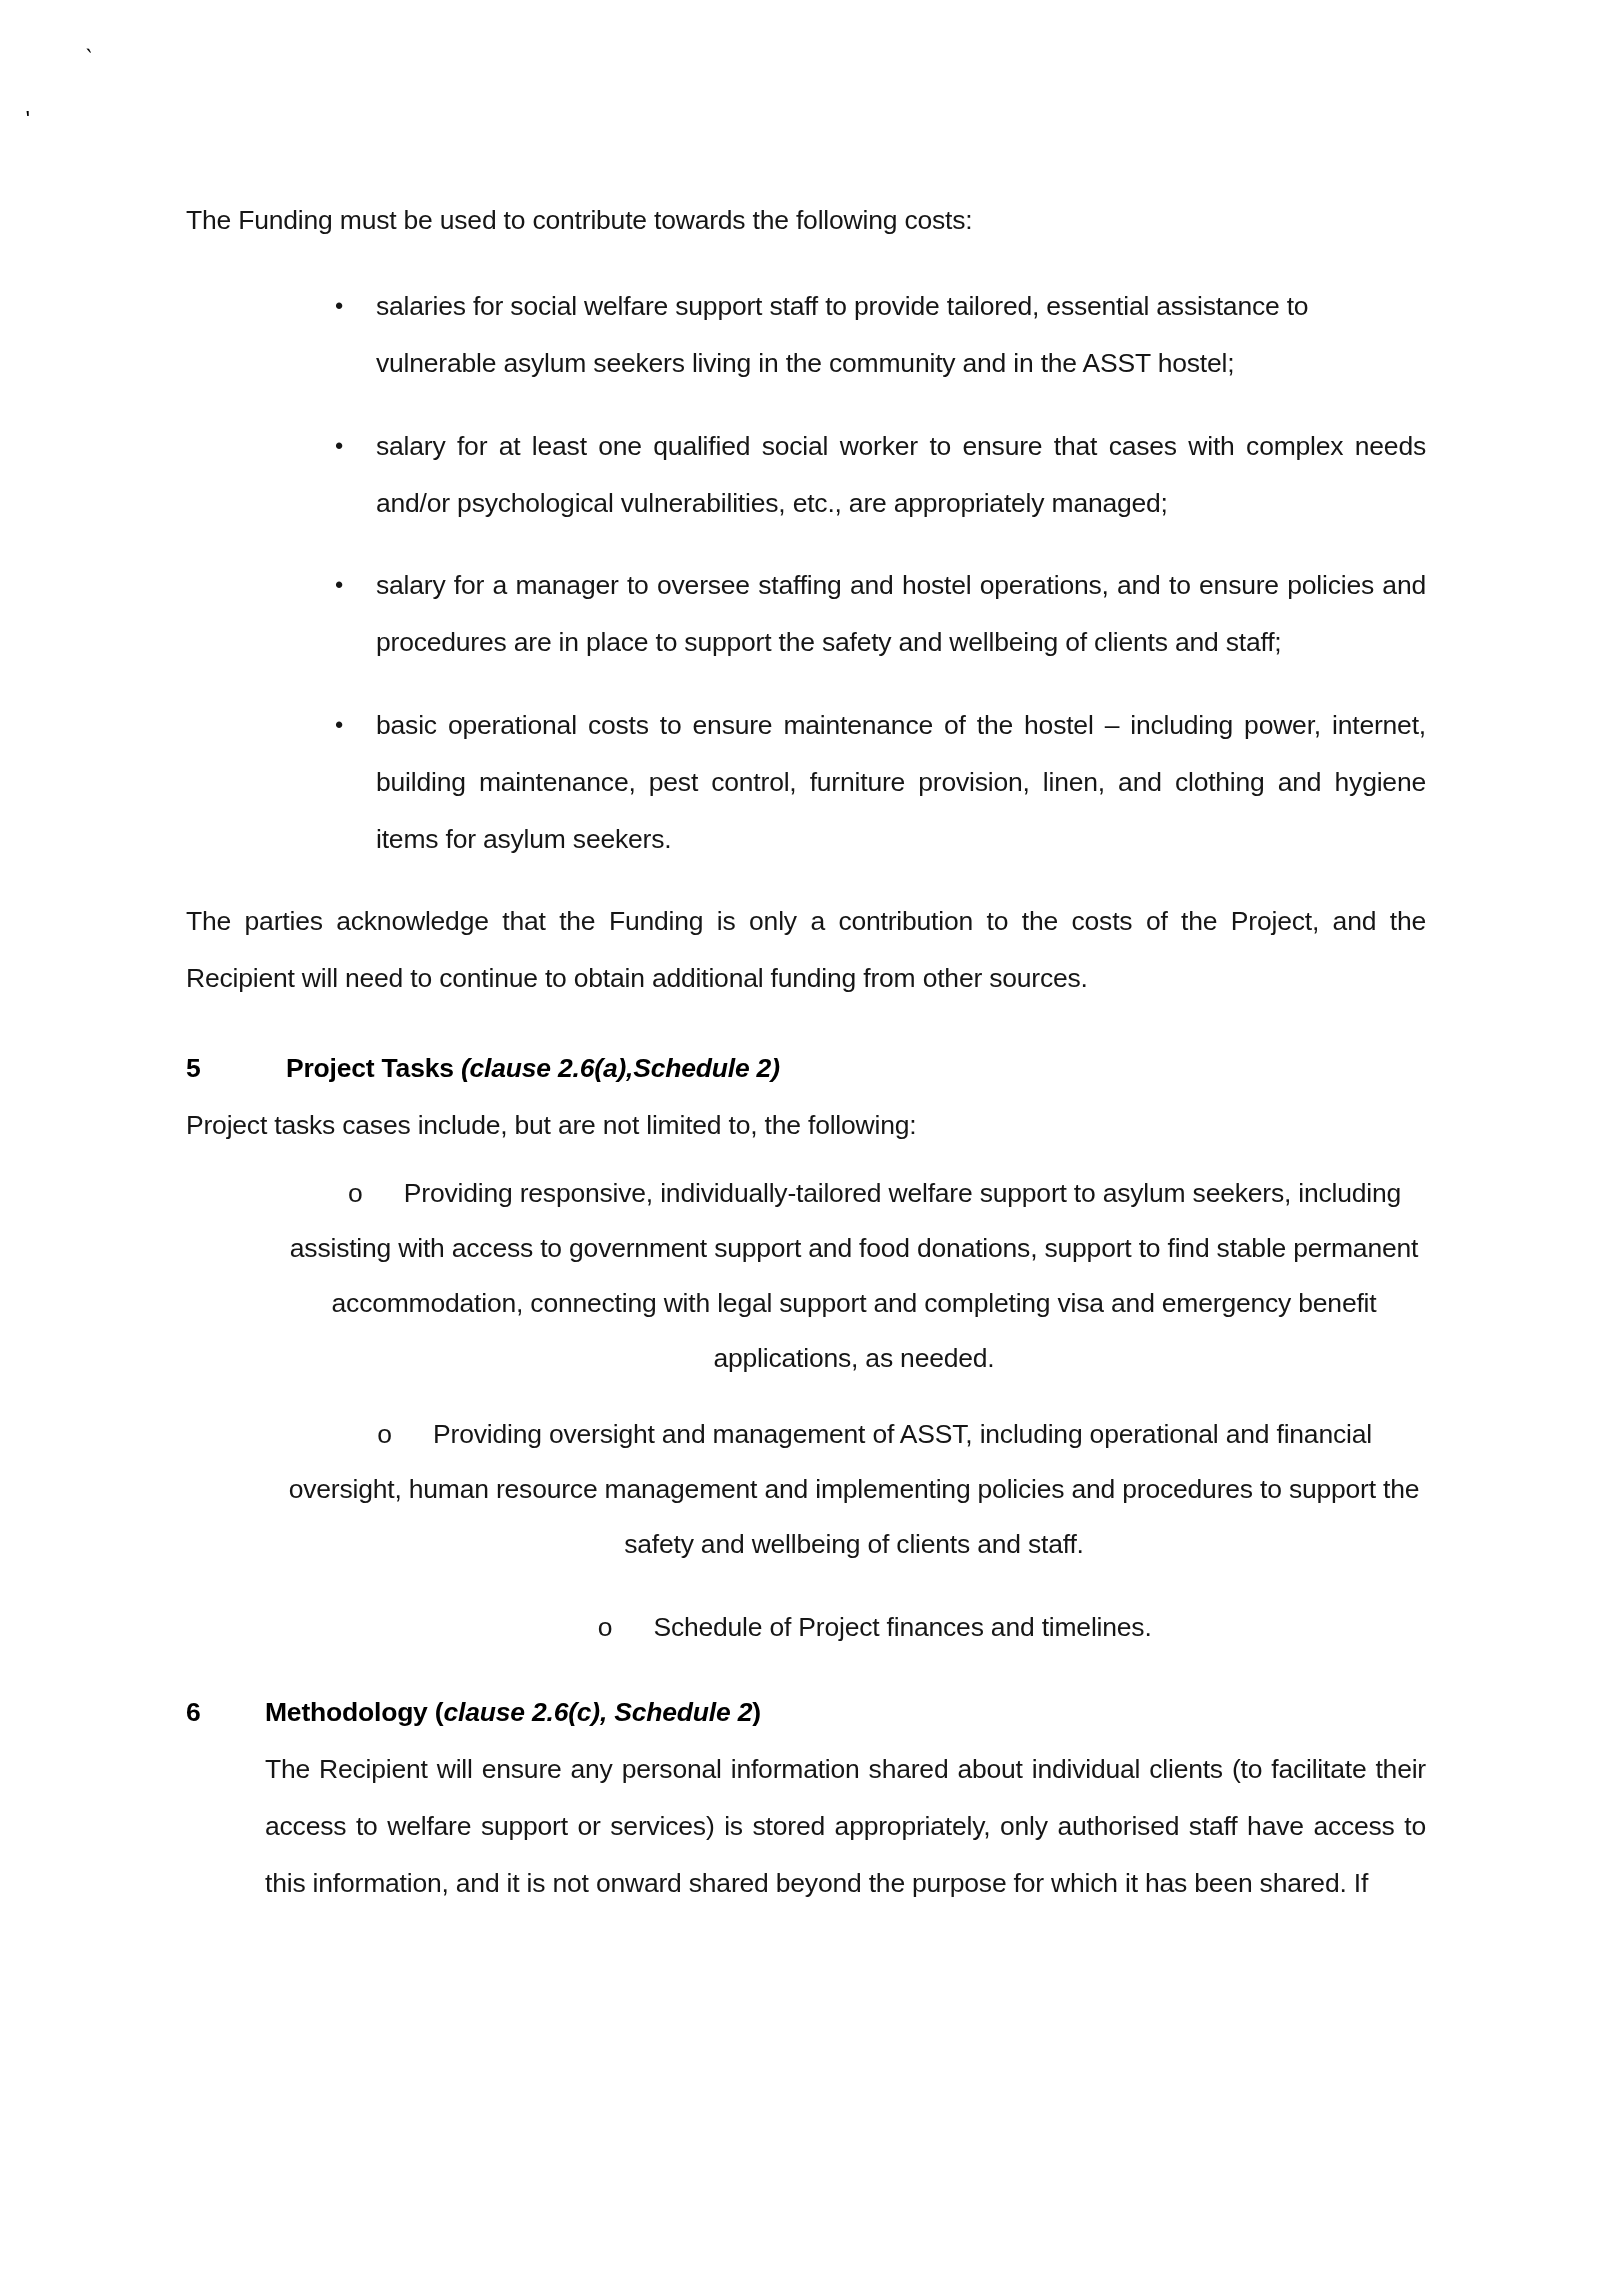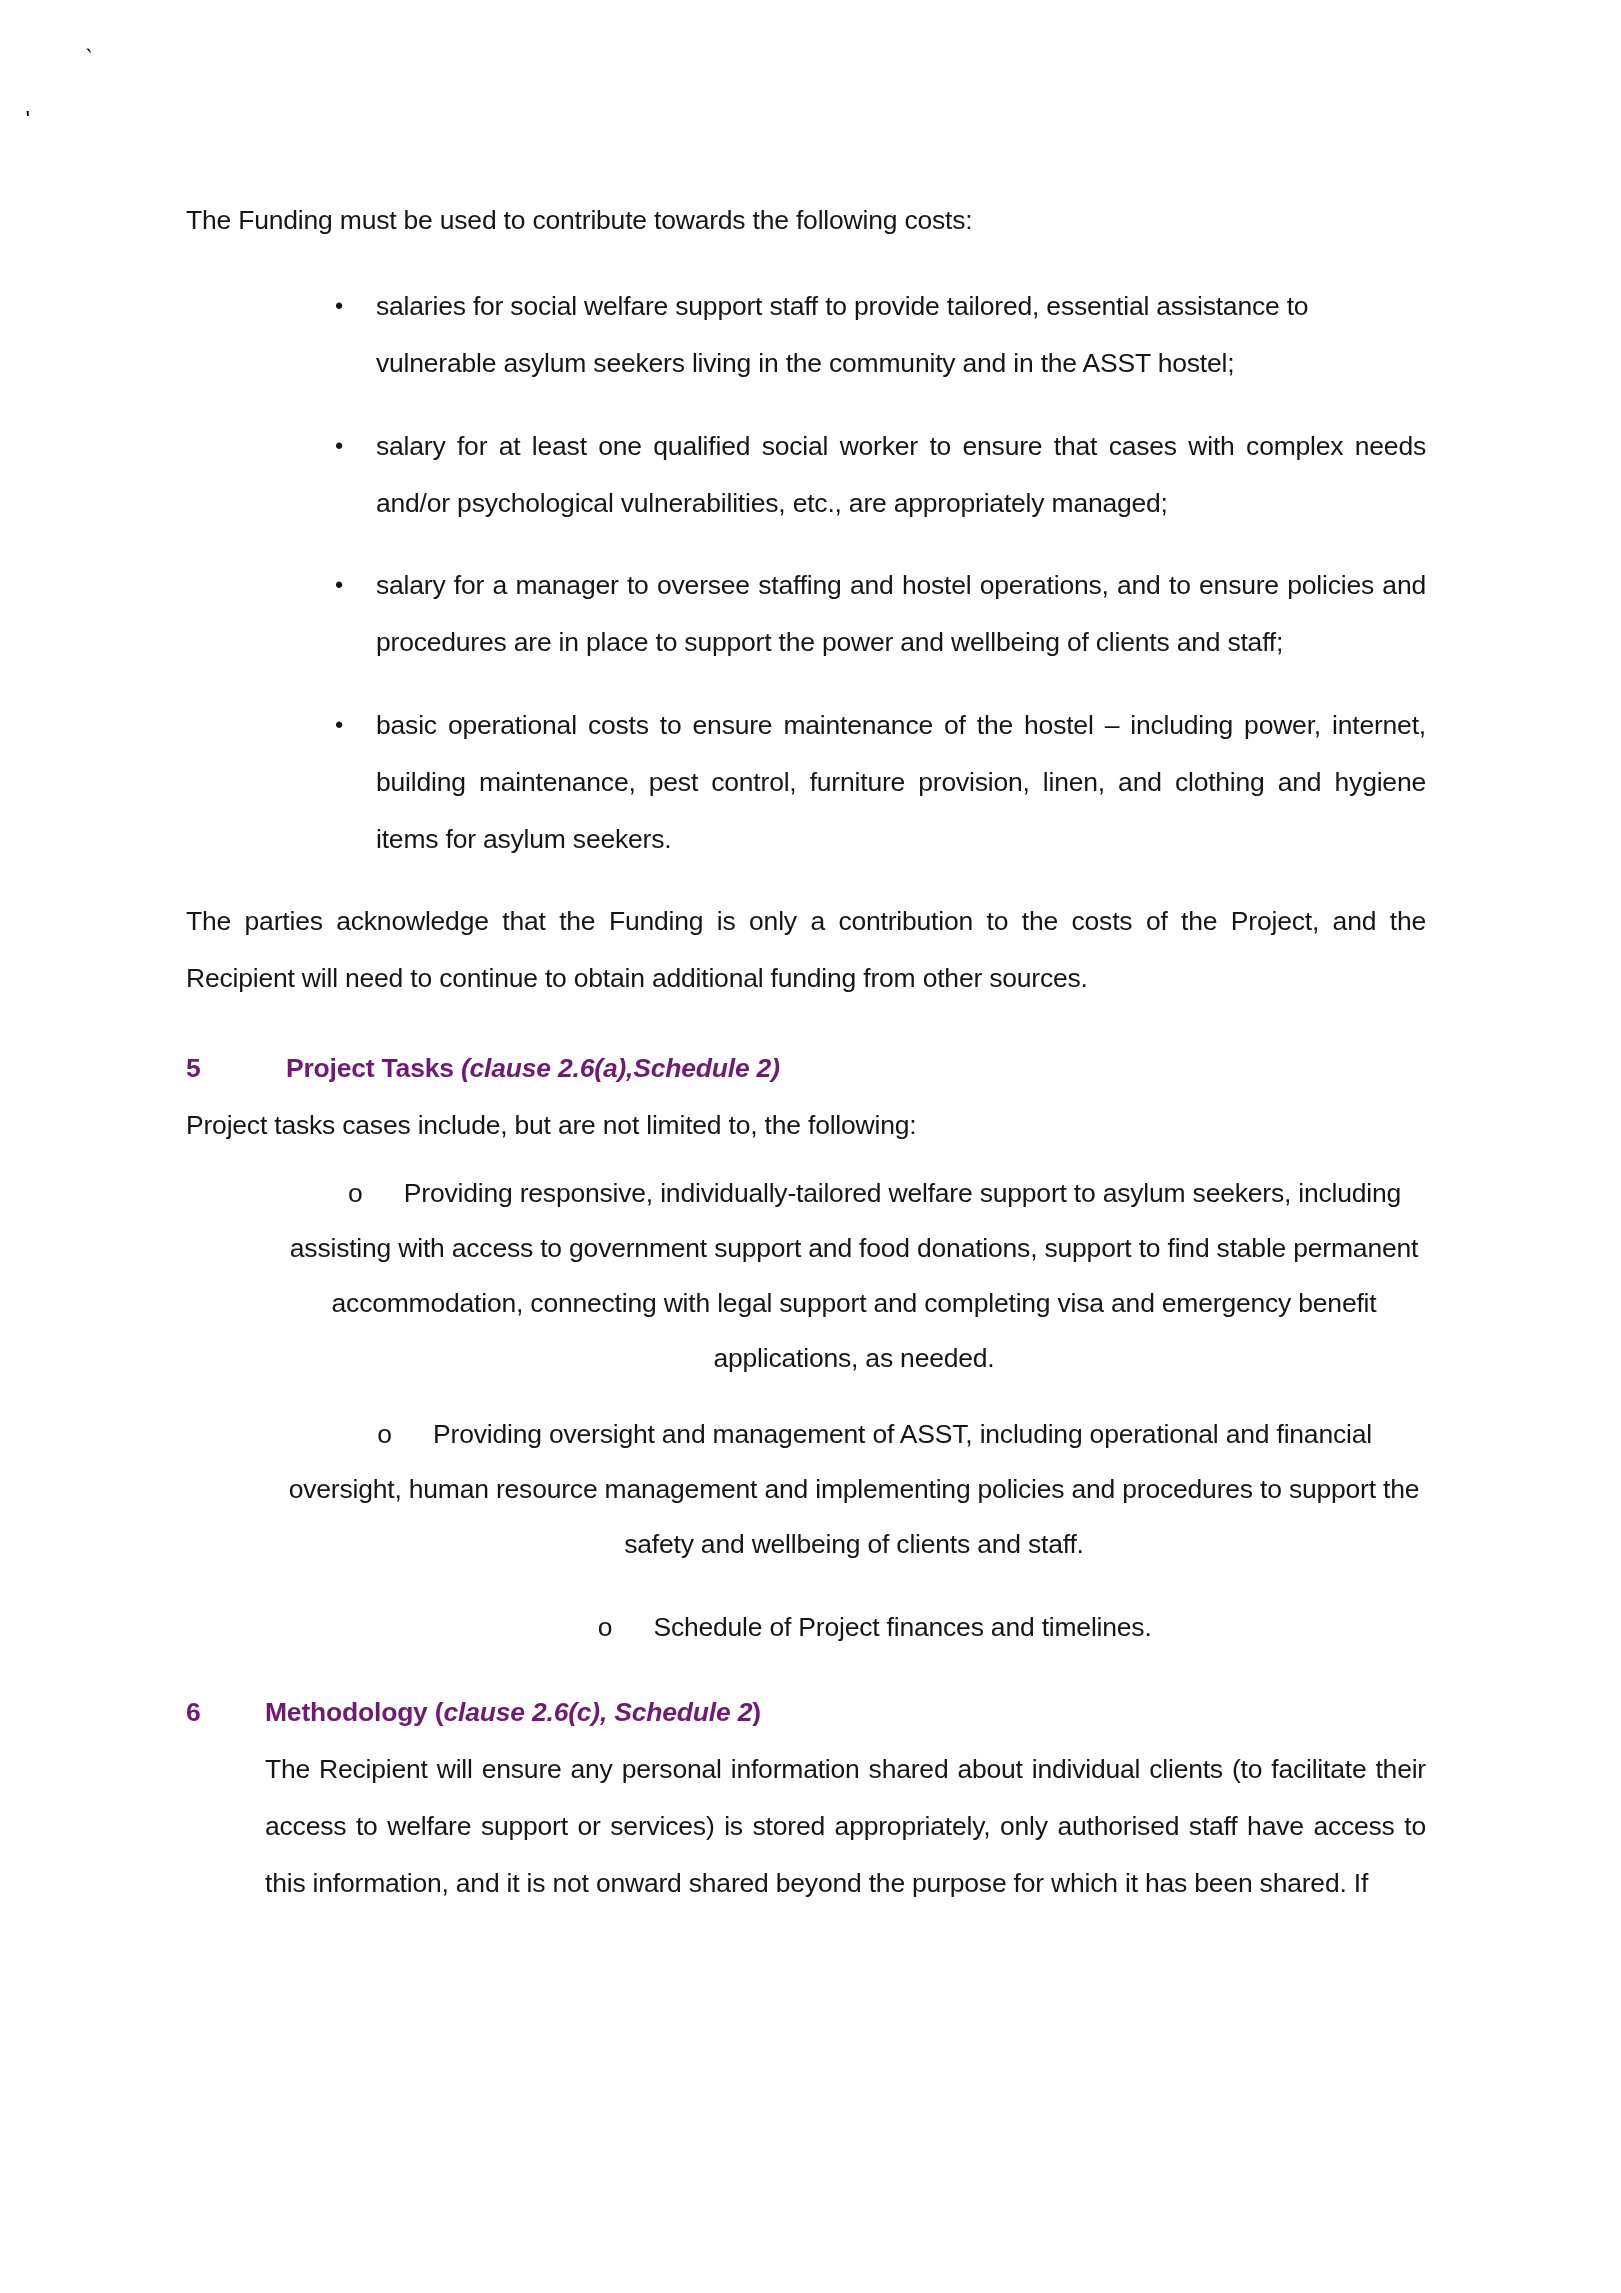--- a/index.html
+++ b/index.html
@@ -46,21 +46,21 @@
   .o-mb22{margin-bottom:21.6px;}
   .o-mb28{margin-bottom:27.4px;}
   .o-mb30{margin-bottom:29px;}
   .o-mb32{margin-bottom:31px;}
   
   .heading{
     margin:0;
     line-height:57px;
     font-size:26.5px;
     font-weight:bold;
-    color:#701a75;
+    color:#000000;
   }
   .h-num{display:inline-block;width:100px;}
   .h-num.n6{width:79px;}
   .h-clause{font-style:italic;}
   .indent6{margin-left:79px;}
   
   .speck{
     position:absolute;
     font-size:23.5px;
     color:#000;
@@ -83,21 +83,21 @@
     <div class="bullet-item">
       <span class="dot">•</span>
       <span>salaries for social welfare support staff to provide tailored, essential assistance to vulnerable asylum seekers living in the community and in the ASST hostel;</span>
     </div>
     <div class="bullet-item justify">
       <span class="dot">•</span>
       <span>salary for at least one qualified social worker to ensure that cases with complex needs and/or psychological vulnerabilities, etc., are appropriately managed;</span>
     </div>
     <div class="bullet-item justify">
       <span class="dot">•</span>
-      <span>salary for a manager to oversee staffing and hostel operations, and to ensure policies and procedures are in place to support the power and wellbeing of clients and staff;</span>
+      <span>salary for a manager to oversee staffing and hostel operations, and to ensure policies and procedures are in place to support the safety and wellbeing of clients and staff;</span>
     </div>
     <div class="bullet-item justify mb4">
       <span class="dot">•</span>
       <span>basic operational costs to ensure maintenance of the hostel – including power, internet, building maintenance, pest control, furniture provision, linen, and clothing and hygiene items for asylum seekers.</span>
     </div>
   </div>
 
   <p class="para justify mb34">The parties acknowledge that the Funding is only a contribution to the costs of the Project, and the Recipient will need to continue to obtain additional funding from other sources.</p>
 
   <h2 class="heading mb16">

